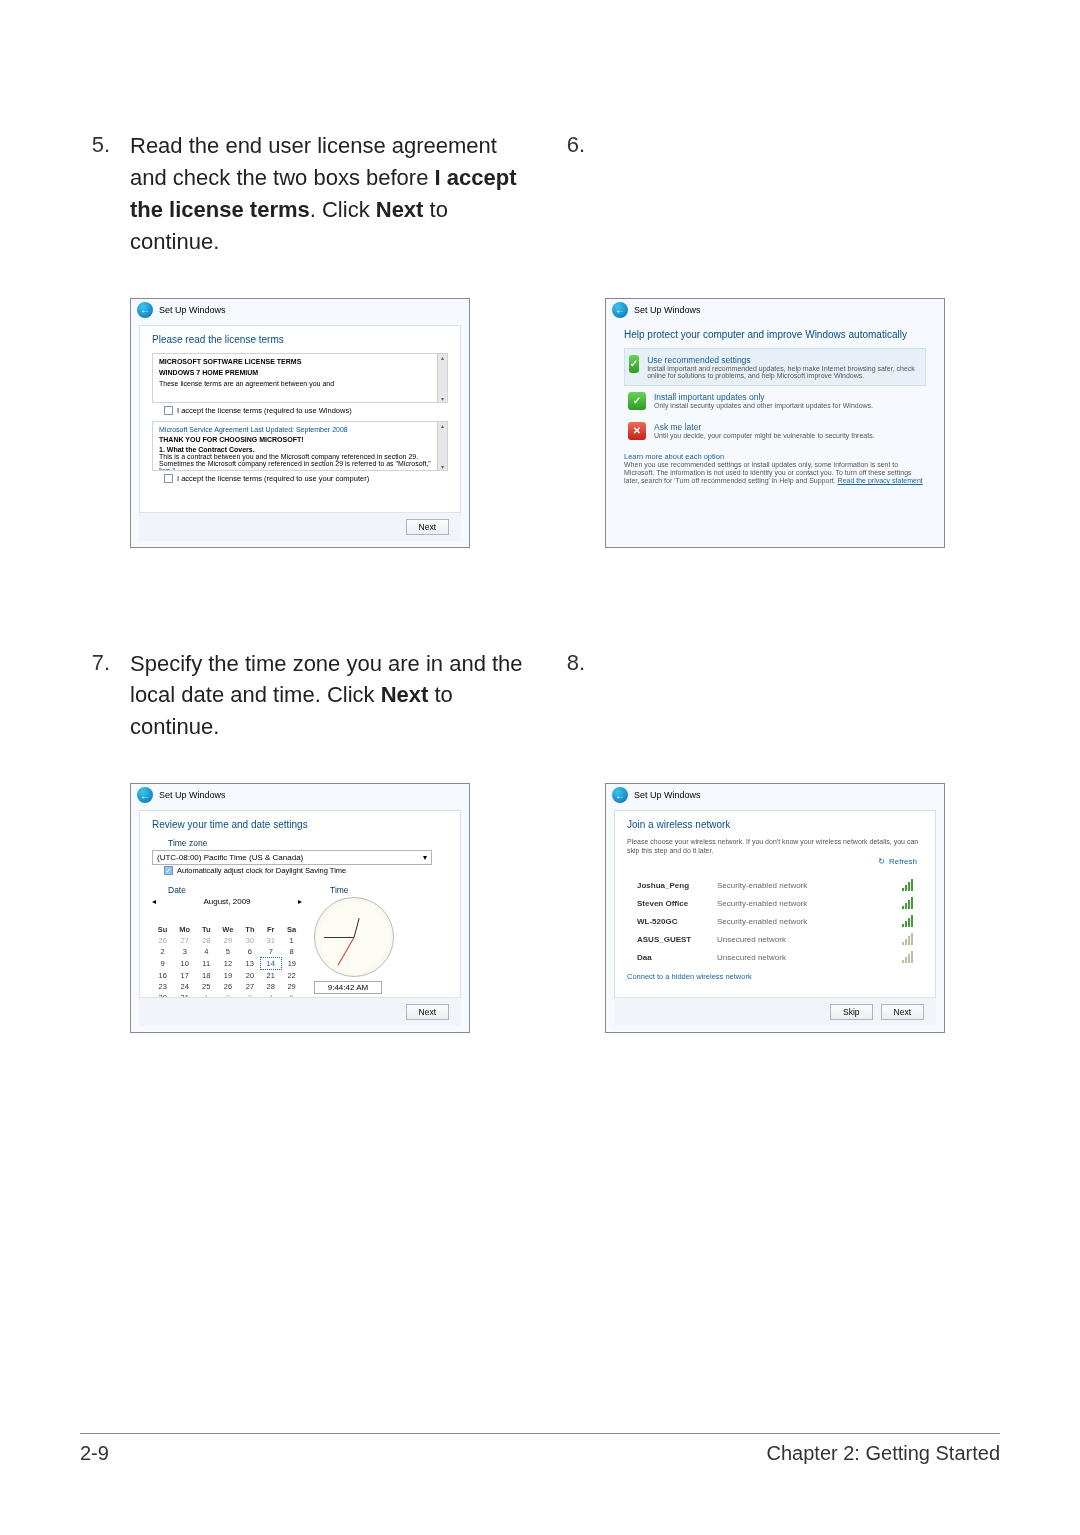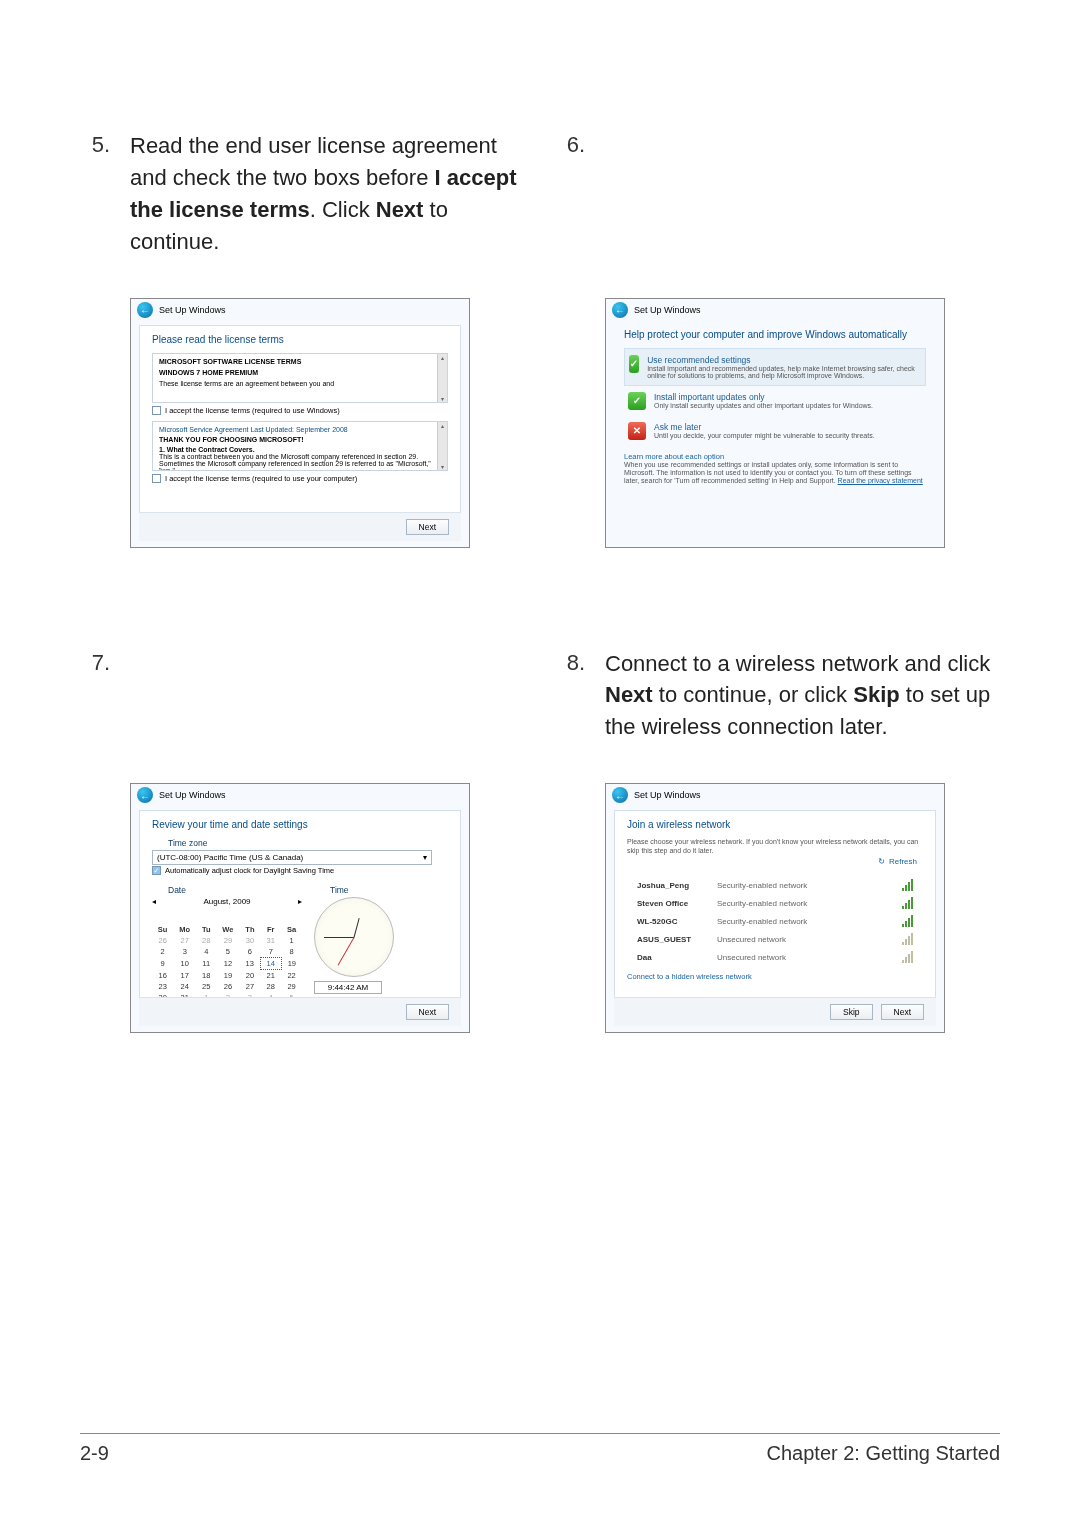--- a/index.html
+++ b/index.html
@@ -77,21 +77,21 @@
     position: relative;
     margin-bottom: 3px;
     overflow: hidden;
   }
   .scrollbar-y {
     position: absolute; right: 0; top: 0; bottom: 0;
     width: 10px; background: #e7e7e7; border-left: 1px solid #ccc;
   }
   .scrollbar-y::before{content:"▴";position:absolute;top:0;left:0;right:0;text-align:center;font-size:6px;color:#666;}
   .scrollbar-y::after{content:"▾";position:absolute;bottom:0;left:0;right:0;text-align:center;font-size:6px;color:#666;}
-  .chk-row { display: flex; align-items: center; gap: 4px; font-size: 7.5px; margin: 1px 0 6px; }
+  .chk-row { display: flex; align-items: center; gap: 4px; font-size: 7.5px; margin: 1px 12px 6px; }
   .chk-row .box { width: 9px; height: 9px; border: 1px solid #7a94b5; background:#fff;}
   .btn-bar { display:flex; justify-content:flex-end; padding: 6px 12px; background:#f1f4f8; border-top:1px solid #dbe3ec; position:absolute; left:8px; right:8px; bottom:6px;}
   .btn { border:1px solid #a9b6c4; padding:2px 12px; font-size:8.5px; background:linear-gradient(#fdfdfd,#eaeef3); }
   .option-row { display:flex; gap:8px; padding:6px 4px; }
   .option-row.hl { background:#e8f0f7; border:1px solid #cfe0f0; }
   .shield { width:18px;height:18px;border-radius:3px;display:flex;align-items:center;justify-content:center;color:#fff;font-size:10px;font-weight:bold;}
   .shield.green{background:linear-gradient(#6bd15a,#2a9f1f);}
   .shield.red{background:linear-gradient(#f06b5a,#c42214);}
   .opt-title { color:#195c95; font-size:8.5px; }
   .opt-sub { color:#555; font-size:7px; }
@@ -220,28 +220,28 @@
         </div>
       </div>
     </div>
   </div>
 </div>
 
 <div class="steps-grid">
   <div>
     <div class="step">
       <div class="step-num">7.</div>
+      <div class="step-text">
+        <span>Specify the time zone you are in and the local date and time. Click </span><span class="bold">Next</span><span> to continue.</span>
+      </div>
     </div>
   </div>
   <div>
     <div class="step">
       <div class="step-num">8.</div>
-      <div class="step-text">
-        <span>Connect to a wireless network and click </span><span class="bold">Next</span><span> to continue, or click </span><span class="bold">Skip</span><span> to set up the wireless connection later.</span>
-      </div>
     </div>
   </div>
 
   <div>
     <div class="screenshot">
       <div class="titlebar">
         <div class="back-btn">←</div>
         <span>Set Up Windows</span>
       </div>
       <div class="win-content" style="height:200px;">

